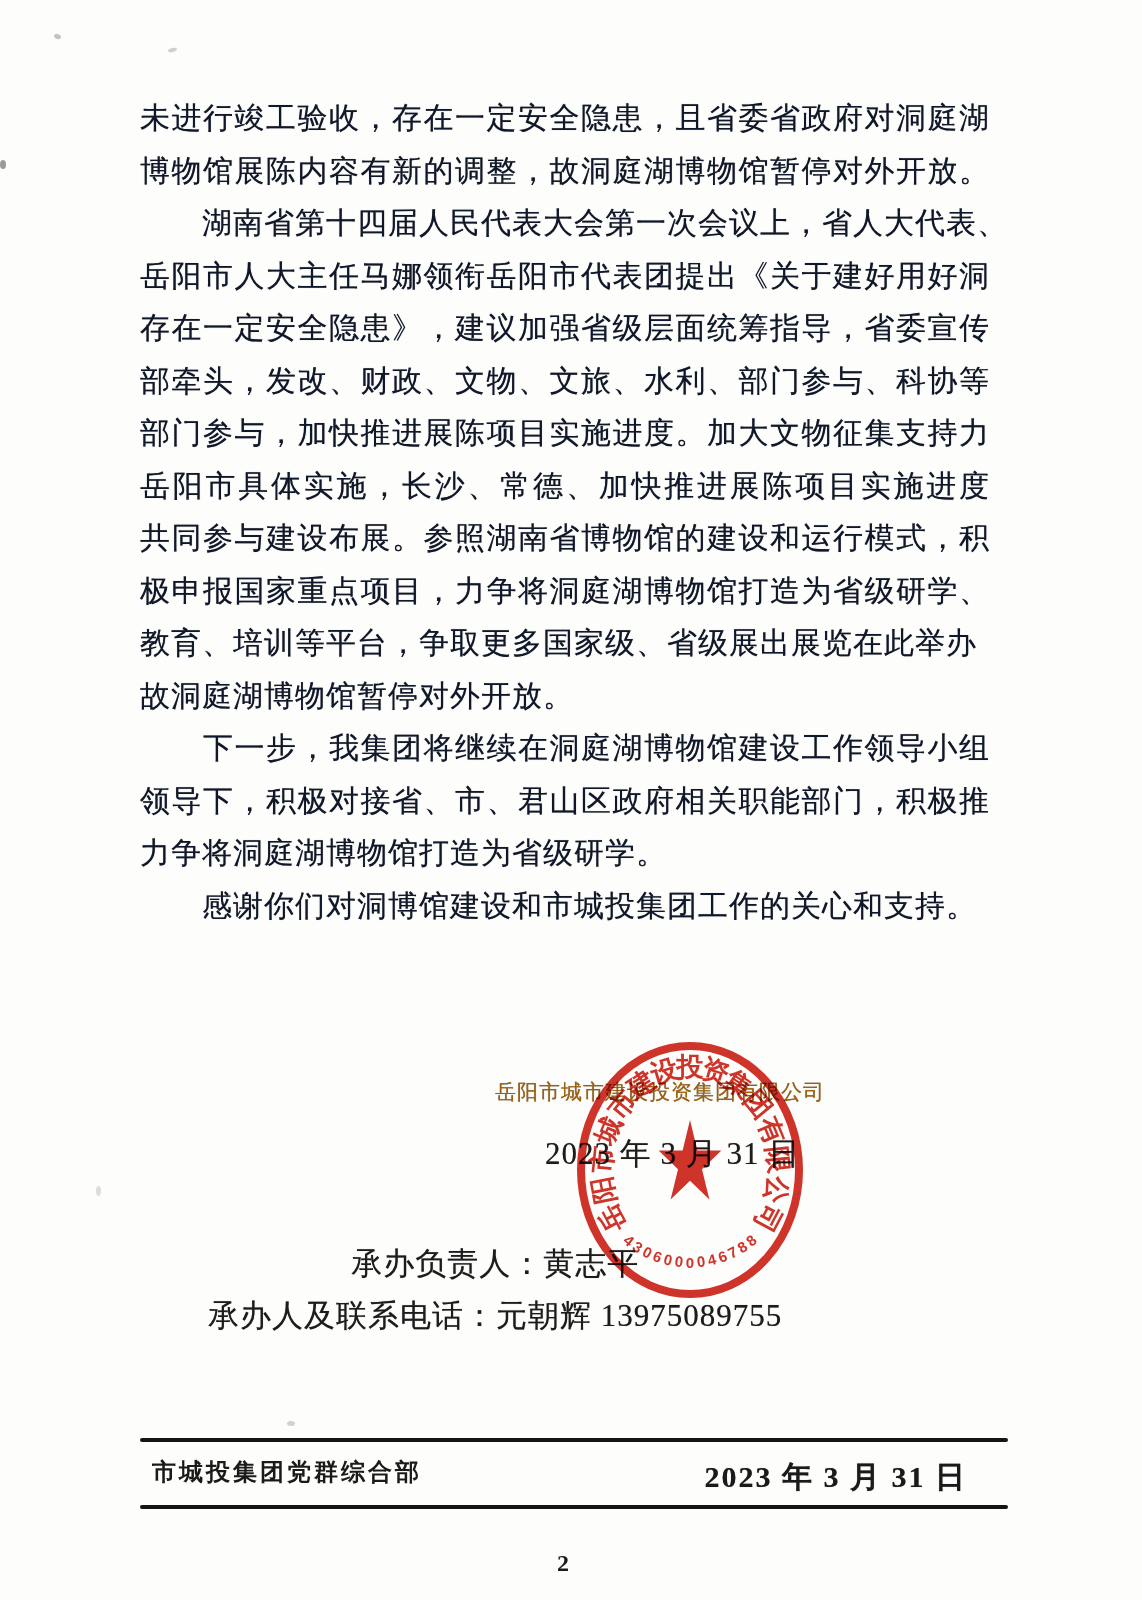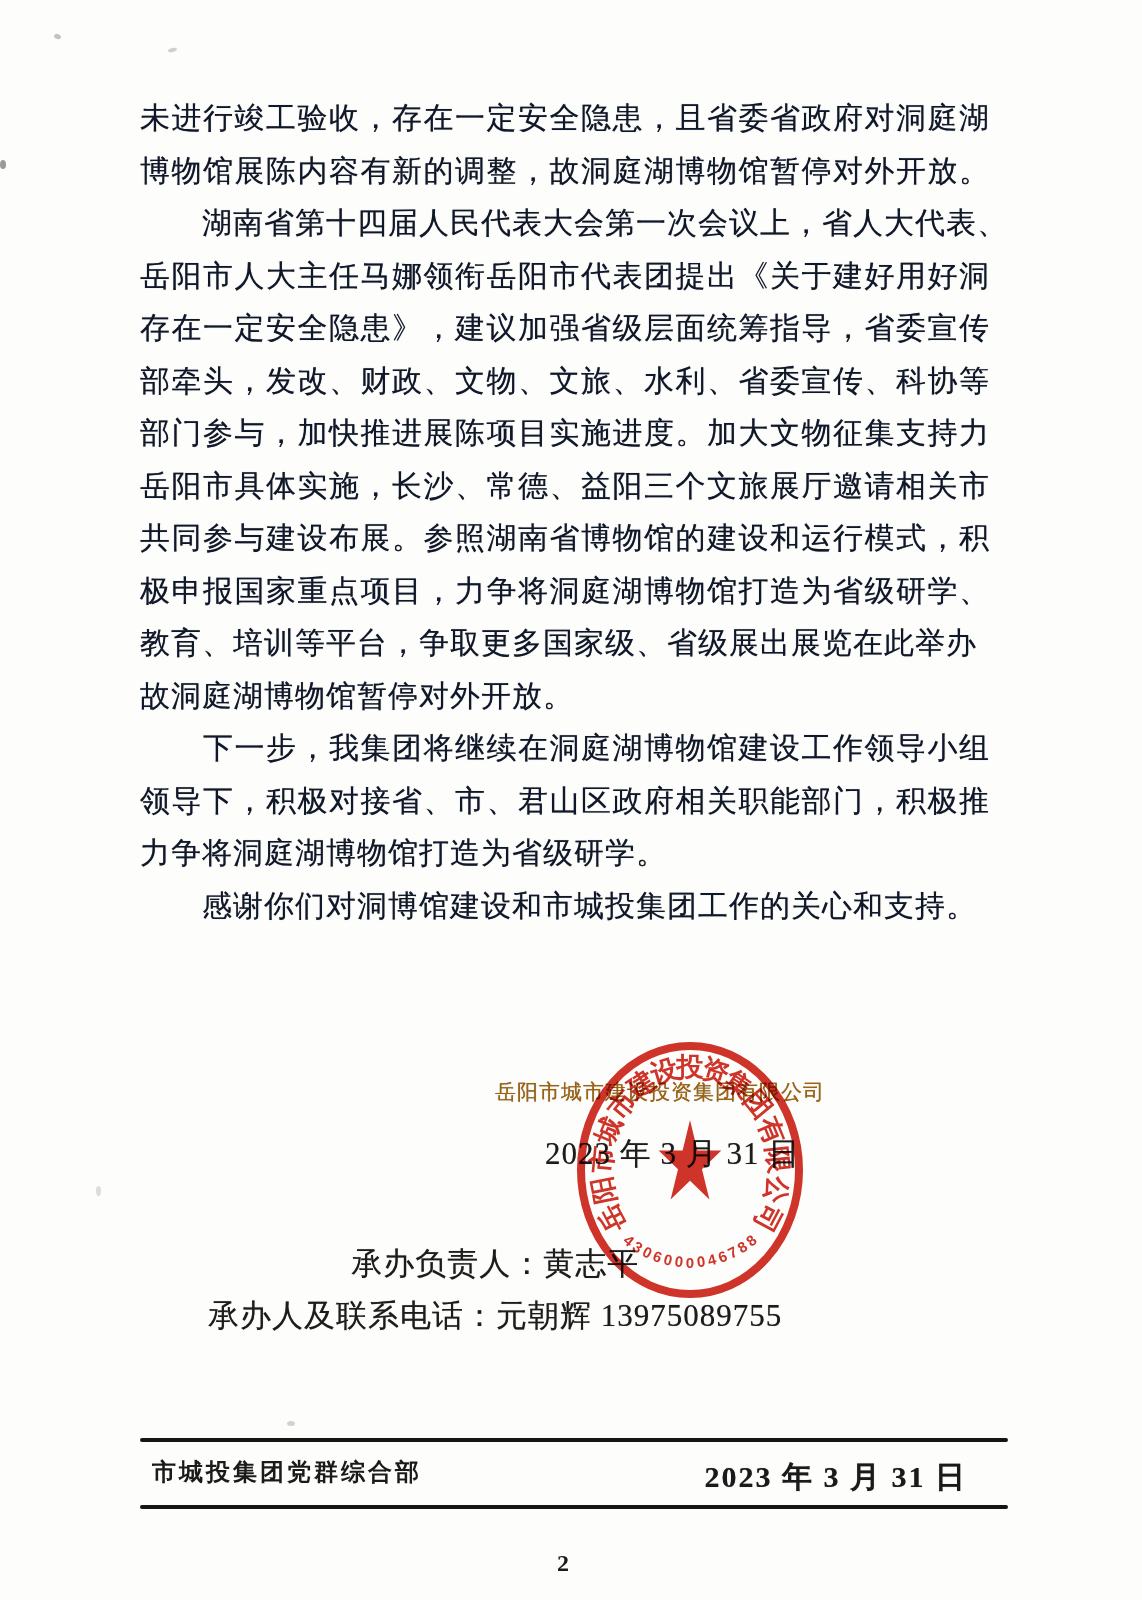--- a/index.html
+++ b/index.html
@@ -84,23 +84,23 @@
 <body>
 
 <div class="page">
 
   <div class="body-text">
     <div class="bline">未进行竣工验收，存在一定安全隐患，且省委省政府对洞庭湖</div>
     <div class="bline">博物馆展陈内容有新的调整，故洞庭湖博物馆暂停对外开放。</div>
     <div class="bline">　　湖南省第十四届人民代表大会第一次会议上，省人大代表、</div>
     <div class="bline">岳阳市人大主任马娜领衔岳阳市代表团提出《关于建好用好洞</div>
     <div class="bline">存在一定安全隐患》，建议加强省级层面统筹指导，省委宣传</div>
-    <div class="bline">部牵头，发改、财政、文物、文旅、水利、省委宣传、科协等</div>
+    <div class="bline">部牵头，发改、财政、文物、文旅、水利、部门参与、科协等</div>
     <div class="bline">部门参与，加快推进展陈项目实施进度。加大文物征集支持力</div>
-    <div class="bline">岳阳市具体实施，长沙、常德、益阳三个文旅展厅邀请相关市</div>
+    <div class="bline">岳阳市具体实施，长沙、常德、加快推进展陈项目实施进度</div>
     <div class="bline">共同参与建设布展。参照湖南省博物馆的建设和运行模式，积</div>
     <div class="bline">极申报国家重点项目，力争将洞庭湖博物馆打造为省级研学、</div>
     <div class="bline">教育、培训等平台，争取更多国家级、省级展出展览在此举办，</div>
     <div class="bline short">故洞庭湖博物馆暂停对外开放。</div>
     <div class="bline">　　下一步，我集团将继续在洞庭湖博物馆建设工作领导小组</div>
     <div class="bline">领导下，积极对接省、市、君山区政府相关职能部门，积极推</div>
     <div class="bline short">力争将洞庭湖博物馆打造为省级研学。</div>
     <div class="bline short">　　感谢你们对洞博馆建设和市城投集团工作的关心和支持。</div>
   </div>
 

